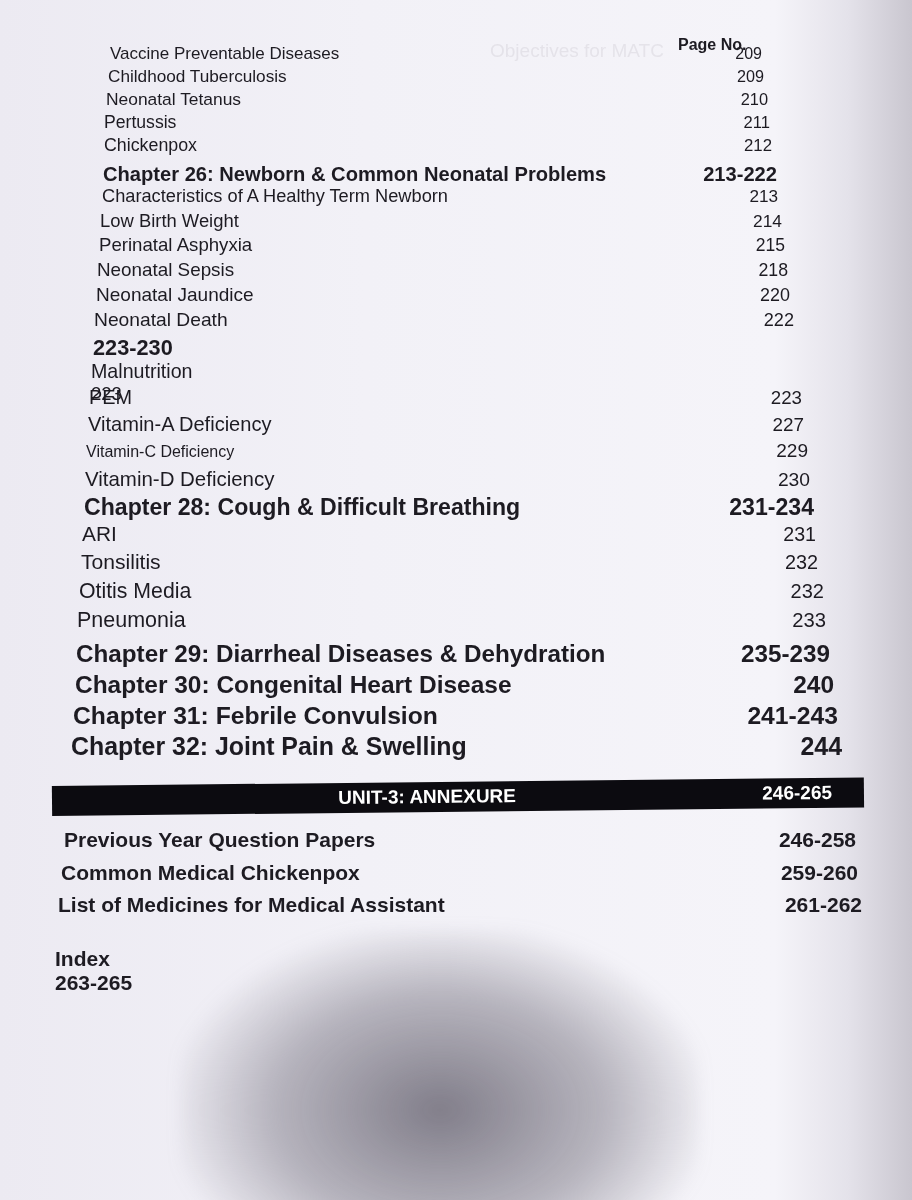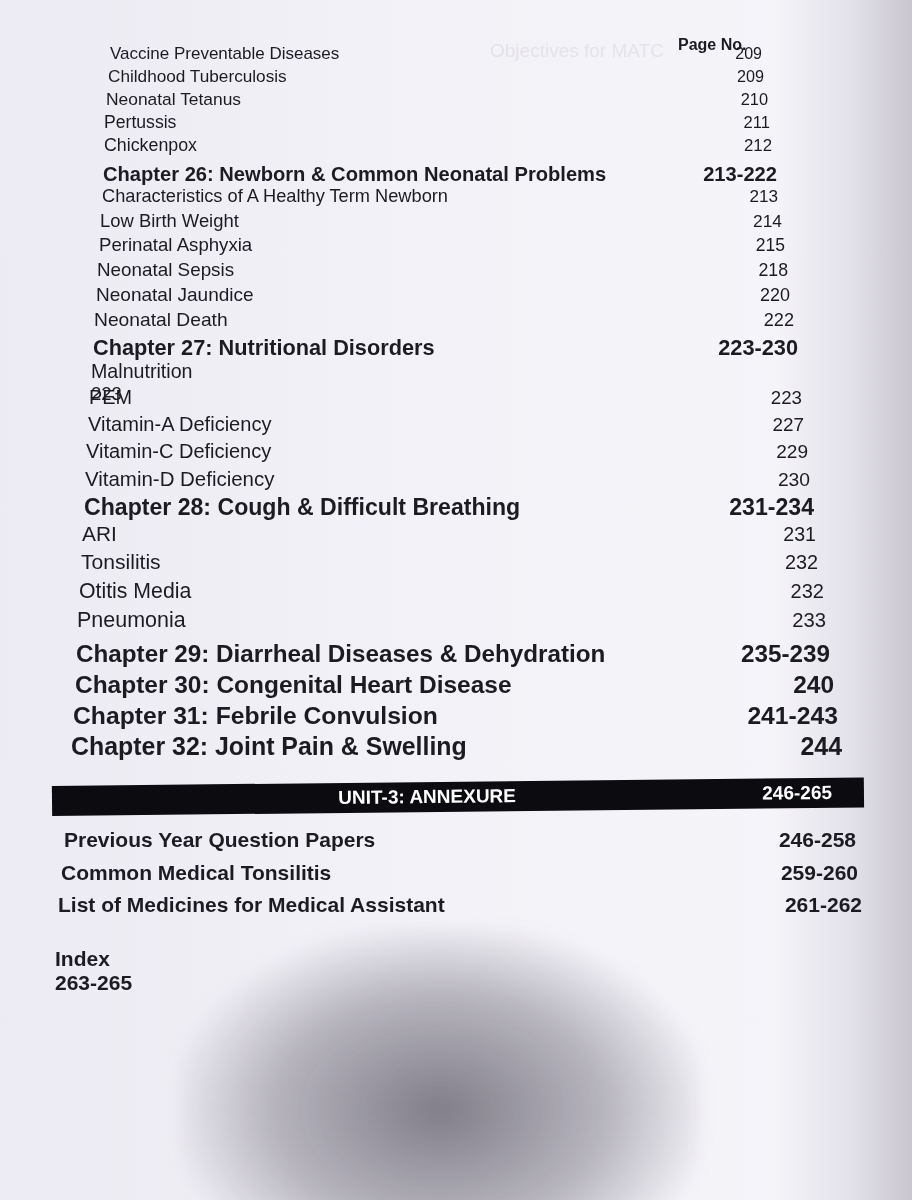--- a/index.html
+++ b/index.html
@@ -79,37 +79,36 @@
       </div>
       <div class="row" style="left: 96px; width: 694px; top: 284px;">
         <span class="title" style="font-size:19.040000000000003px">Neonatal Jaundice</span>
         <span class="pg" style="font-size:17.92px">220</span>
       </div>
       <div class="row" style="left: 94px; width: 700px; top: 309px;">
         <span class="title" style="font-size:19.244000000000003px">Neonatal Death</span>
         <span class="pg" style="font-size:18.112000000000002px">222</span>
       </div>
       <div class="row chapter" style="left: 93px; width: 705px; top: 335px;">
-        <span class="title" style="font-size:21.736000000000004px">Chapter 27: Nutritional Disorders</span>
         <span class="pg" style="font-size:21.736000000000004px">223-230</span>
       </div>
       <div class="row" style="left: 91px; width: 709px; top: 360px; flex-direction: column;">
         <span class="title" style="font-size:19.651999999999997px">Malnutrition</span>
         <span class="pg" style="font-size:18.496px">223</span>
       </div>
       <div class="row" style="left: 89px; width: 713px; top: 386px;">
         <span class="title" style="font-size:19.855999999999998px">PEM</span>
         <span class="pg" style="font-size:18.688px">223</span>
       </div>
       <div class="row" style="left: 88px; width: 716px; top: 413px;">
         <span class="title" style="font-size:20.06px">Vitamin-A Deficiency</span>
         <span class="pg" style="font-size:18.88px">227</span>
       </div>
       <div class="row" style="left: 86px; width: 722px; top: 440px;">
-        <span class="title" style="font-size:20px">Vitamin-C Deficiency</span>
+        <span class="title" style="font-size:16px">Vitamin-C Deficiency</span>
         <span class="pg" style="font-size:19.072px">229</span>
       </div>
       <div class="row" style="left: 85px; width: 725px; top: 467px;">
         <span class="title" style="font-size:20.468px">Vitamin-D Deficiency</span>
         <span class="pg" style="font-size:19.264px">230</span>
       </div>
       <div class="row chapter" style="left: 84px; width: 730px; top: 494px;">
         <span class="title" style="font-size:23.104px">Chapter 28: Cough &amp; Difficult Breathing</span>
         <span class="pg" style="font-size:23.104px">231-234</span>
       </div>
@@ -150,21 +149,21 @@
   <div class="unit-bar">
     <span class="t">UNIT-3: ANNEXURE</span>
     <span class="p">246-265</span>
   </div>
   <div id="annex">
       <div class="row annex" style="left: 64px; width: 792px; top: 828px;">
         <span class="title">Previous Year Question Papers</span>
         <span class="pg">246-258</span>
       </div>
       <div class="row annex" style="left: 61px; width: 797px; top: 861px;">
-        <span class="title">Common Medical Tonsilitis</span>
+        <span class="title">Common Medical Chickenpox</span>
         <span class="pg">259-260</span>
       </div>
       <div class="row annex" style="left: 58px; width: 804px; top: 893px;">
         <span class="title">List of Medicines for Medical Assistant</span>
         <span class="pg">261-262</span>
       </div>
       <div class="row annex" style="left: 55px; width: 811px; top: 933px; align-items: flex-start; flex-direction: column;">
         <span class="title" style="margin-top:14px">Index</span>
         <span class="pg">263-265</span>
       </div>

